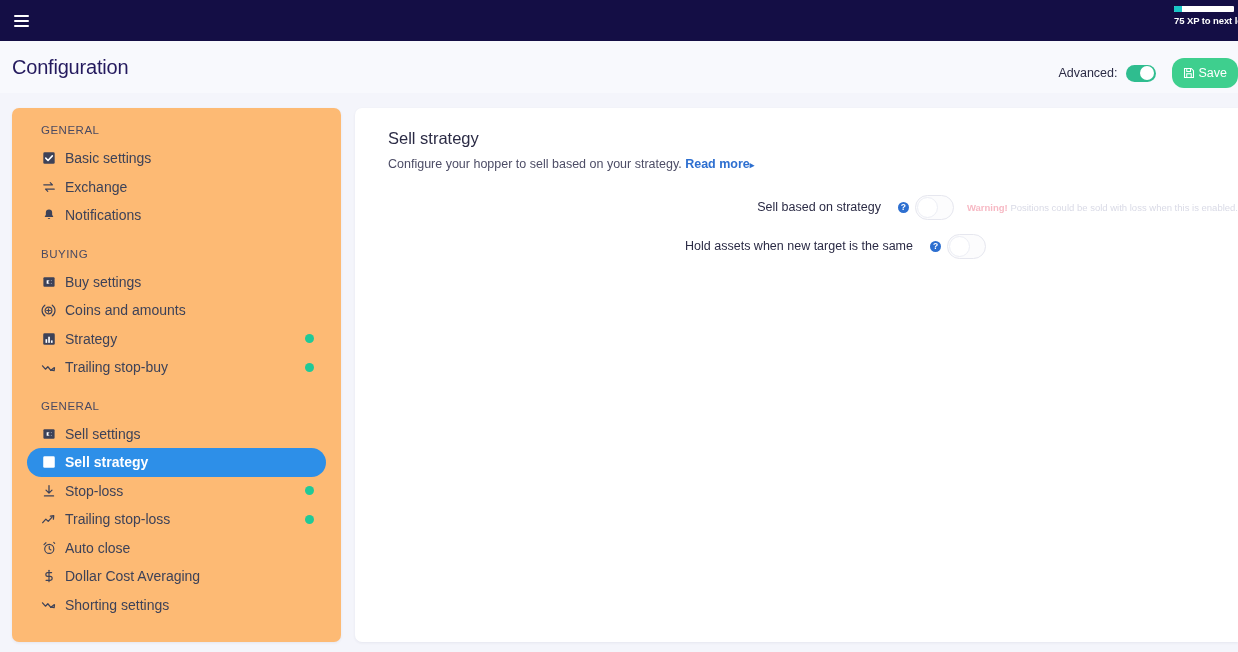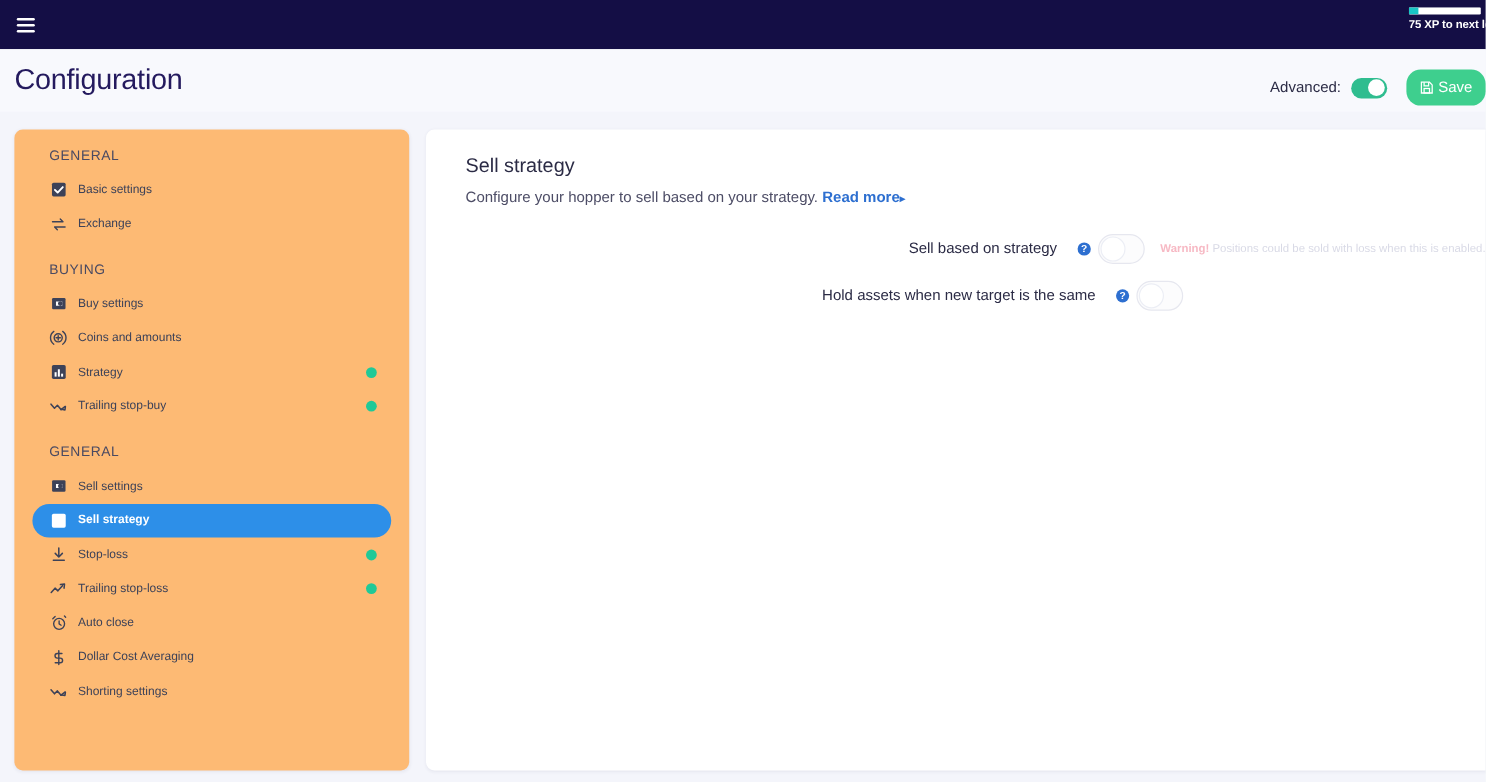--- a/index.html
+++ b/index.html
@@ -53,21 +53,21 @@
 
   
   .subheader {
     position: absolute; top: 41px; left: 0;
     width: 1238px; height: 52px;
     background: #f8f9fd;
     display: flex; align-items: center;
   }
   .page-title {
     margin-left: 12px;
-    font-size: 24px; font-weight: 400;
+    font-size: 20px; font-weight: 400;
     color: #241a5e; letter-spacing: -0.2px;
   }
   .header-right {
     position: absolute; right: 0; top: 6px;
     height: 52px; display: flex; align-items: center;
   }
   .advanced-label {
     font-size: 12.5px; color: #2b2b45;
     margin-right: 8px;
   }
@@ -121,21 +121,21 @@
     cursor: pointer; position: relative;
   }
   .nav-item .nav-icon {
     width: 15px; height: 15px;
     margin-right: 9px; flex: 0 0 15px;
     display: flex; align-items: center; justify-content: center;
     color: #3d4258;
   }
   .nav-item .nav-icon svg { display: block; }
   .nav-label {
-    font-size: 10px; color: #3d4258;
+    font-size: 14px; color: #3d4258;
     white-space: nowrap;
   }
   .nav-item.active { background: #2d8fe8; }
   .nav-item.active .nav-label { color: #ffffff; font-weight: 700; }
   .nav-item.active .nav-icon { color: #ffffff; }
   .status-dot {
     position: absolute; right: 12px;
     width: 9px; height: 9px; border-radius: 50%;
     background: #20c997;
   }
@@ -246,20 +246,29 @@
           <span class="nav-label">Basic settings</span>
         </div>
         <div class="nav-item">
           <span class="nav-icon">
             <svg viewBox="0 0 16 16" width="14" height="14" fill="none" stroke="currentColor" stroke-width="1.3" stroke-linecap="round" stroke-linejoin="round">
               <path d="M2 5.5h10l-2.6-2.6M14 10.5H4l2.6 2.6"></path>
             </svg>
           </span>
           <span class="nav-label">Exchange</span>
         </div>
+        <div class="nav-item">
+          <span class="nav-icon">
+            <svg viewBox="0 0 16 16" width="14" height="14" fill="currentColor">
+              <path d="M8 1.6a3.6 3.6 0 00-3.6 3.6v2.5L3 10.4h10L11.6 7.7V5.2A3.6 3.6 0 008 1.6z"></path>
+              <path d="M6.6 11.4a1.45 1.45 0 002.8 0z"></path>
+            </svg>
+          </span>
+          <span class="nav-label">Notifications</span>
+        </div>
       </div>
       <div class="nav-group">
         <div class="nav-group-title">BUYING</div>
         <div class="nav-item">
           <span class="nav-icon">
             <svg viewBox="0 0 16 16" width="14" height="14" fill="none" stroke="currentColor" stroke-width="1.4">
               <rect x="1.6" y="2.6" width="12.8" height="10.8" rx="1.2" fill="currentColor" stroke="none"></rect>
               <rect x="4.6" y="5.3" width="7.4" height="5.4" rx="0.8" fill="#fff"></rect>
               <circle cx="9.4" cy="8" r="1.5" fill="currentColor"></circle>
             </svg>

